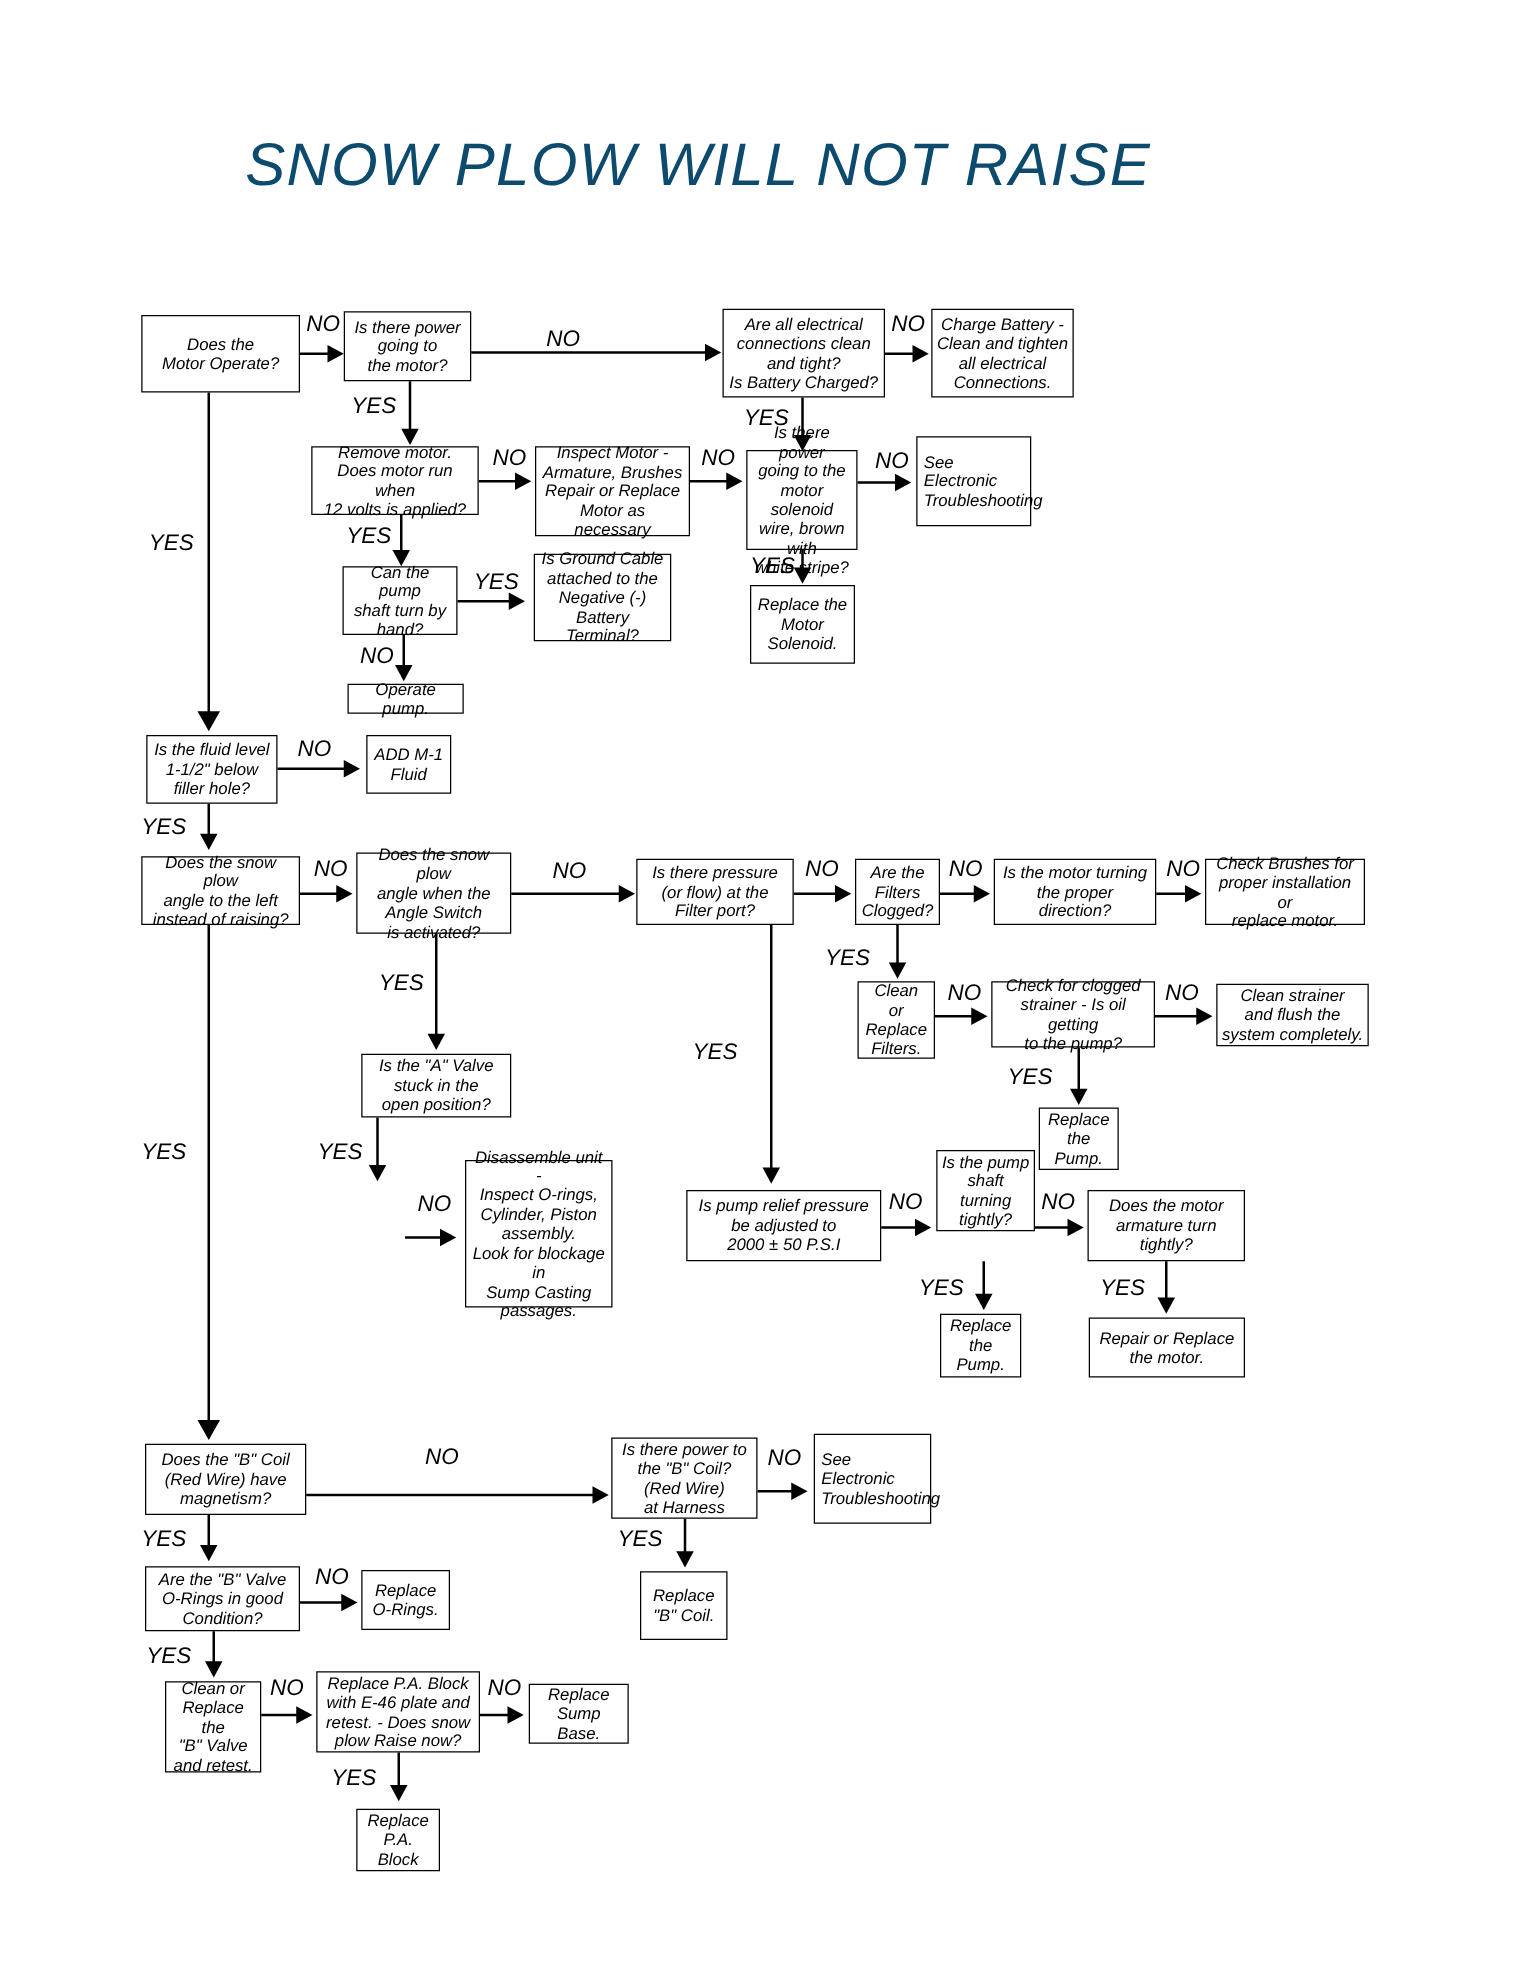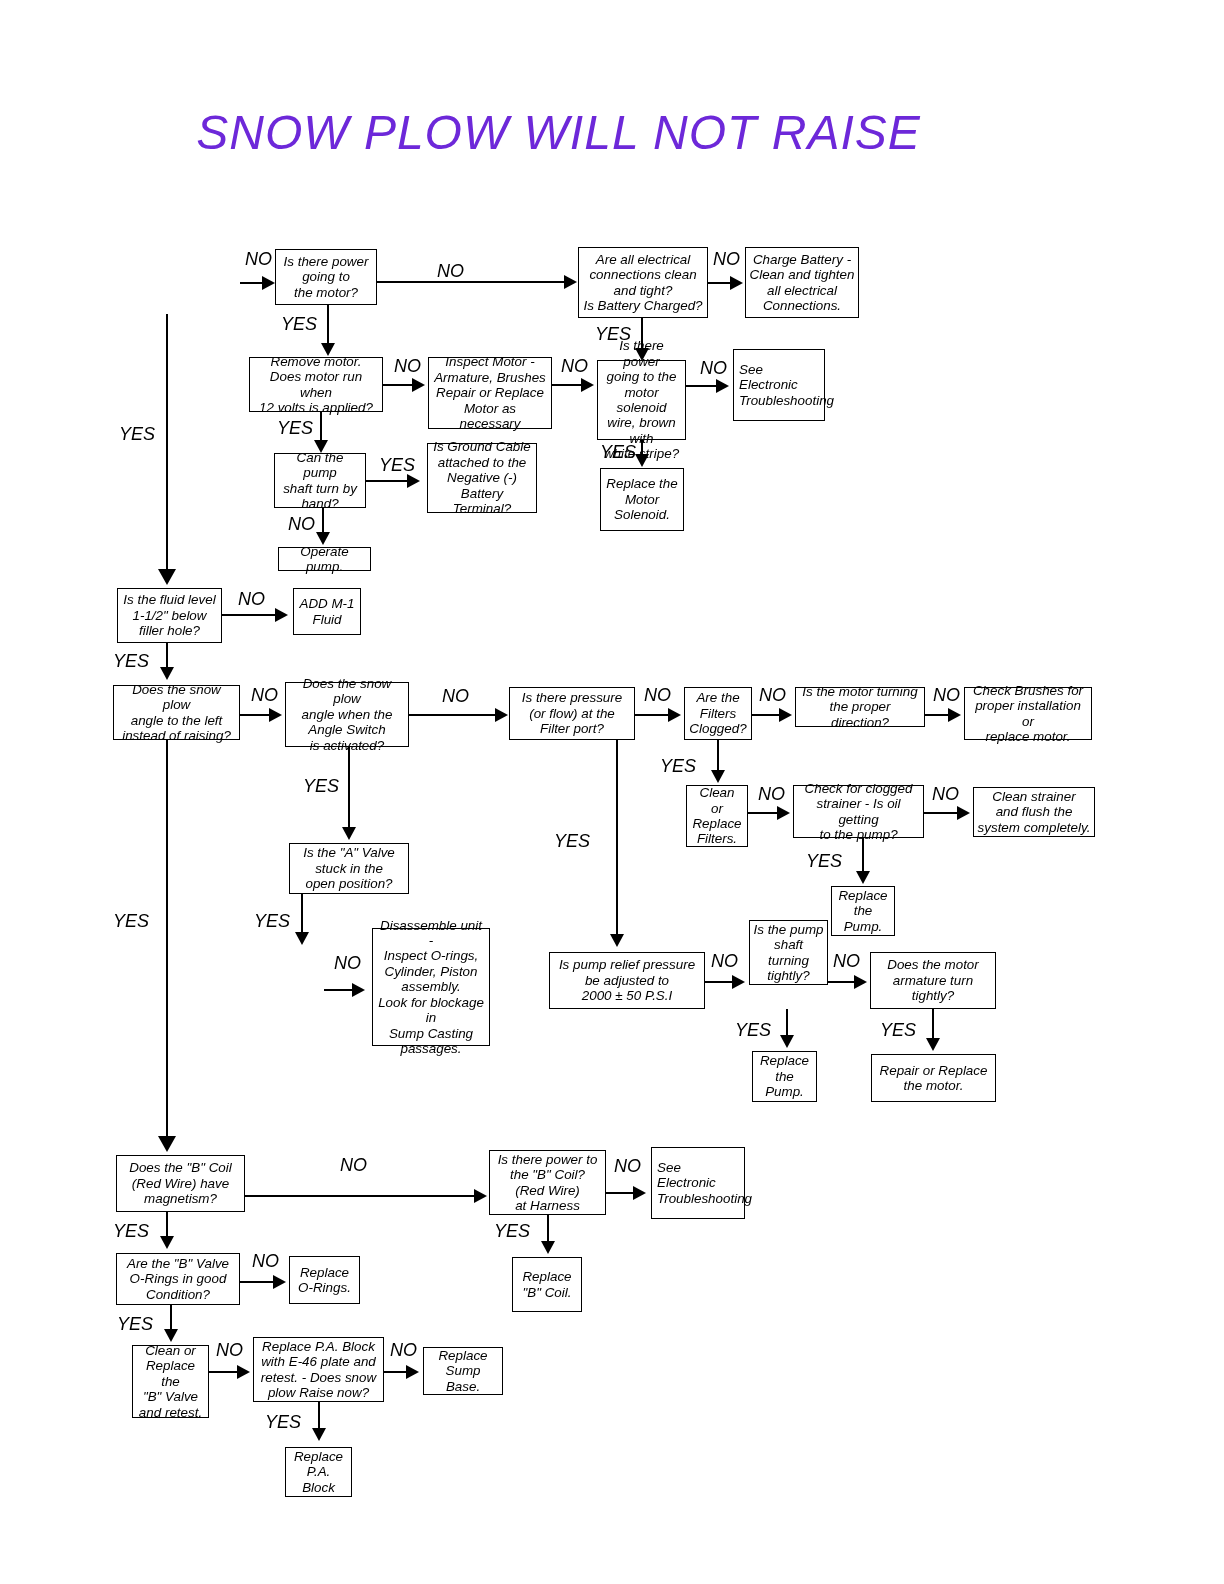--- a/index.html
+++ b/index.html
@@ -3,21 +3,21 @@
 <meta charset="utf-8">
 <style>
   html,body{margin:0;padding:0;background:#ffffff;}
   body{font-family:"Liberation Sans","DejaVu Sans",sans-serif;}
   #page{position:relative;width:1224px;height:1584px;background:#fff;overflow:hidden;}
 
   #title{
     position:absolute;left:0;top:105px;width:1117px;text-align:center;
     font-family:"Liberation Sans","DejaVu Sans",sans-serif;
     font-size:48px;font-style:italic;font-weight:400;letter-spacing:1px;
-    color:#6d28d9;white-space:nowrap;
+    color:#0c4a6e;white-space:nowrap;
   }
 
   .node{
     position:absolute;box-sizing:border-box;border:1.6px solid #000;background:#fff;
     display:flex;align-items:center;justify-content:center;
     font-style:italic;font-size:13.4px;line-height:15.4px;color:#000;
     text-align:center;padding:2px 3px;
   }
   .node.left{justify-content:center;text-align:left;padding-left:5px;}
   .node span{display:block;width:100%;font-style:italic;}
@@ -36,20 +36,23 @@
   .ah-d{border-left:7px solid transparent;border-right:7px solid transparent;border-top:13px solid #000;}
   .ah-d-big{border-left:9px solid transparent;border-right:9px solid transparent;border-top:16px solid #000;}
 </style>
 </head>
 <body>
 
 <div id="page">
 
   <div id="title">SNOW PLOW WILL NOT RAISE</div>
 
+  <div class="node" style="left:113px;top:252px;width:127px;height:62px;">
+      <span>Does the<br>Motor Operate?</span>
+    </div>
 
   <div class="node" style="left:275px;top:249px;width:102px;height:56px;">
       <span>Is  there power<br>going to<br>the motor?</span>
     </div>
 
   <div class="node" style="left:578px;top:247px;width:130px;height:71px;">
       <span>Are all electrical<br>connections clean<br>and tight?<br>Is Battery Charged?</span>
     </div>
 
   <div class="node" style="left:745px;top:247px;width:114px;height:71px;">
@@ -105,21 +108,21 @@
     </div>
 
   <div class="node" style="left:509px;top:687px;width:126px;height:53px;">
       <span>Is there pressure<br>(or flow) at the<br>Filter port?</span>
     </div>
 
   <div class="node" style="left:684px;top:687px;width:68px;height:53px;">
       <span>Are the<br>Filters<br>Clogged?</span>
     </div>
 
-  <div class="node" style="left:795px;top:687px;width:130px;height:40px;">
+  <div class="node" style="left:795px;top:687px;width:130px;height:53px;">
       <span>Is the motor turning<br>the proper direction?</span>
     </div>
 
   <div class="node" style="left:964px;top:687px;width:128px;height:53px;">
       <span>Check Brushes for<br>proper installation or<br>replace motor.</span>
     </div>
 
   <div class="node" style="left:686px;top:785px;width:62px;height:62px;">
       <span>Clean<br>or<br>Replace<br>Filters.</span>
     </div>

